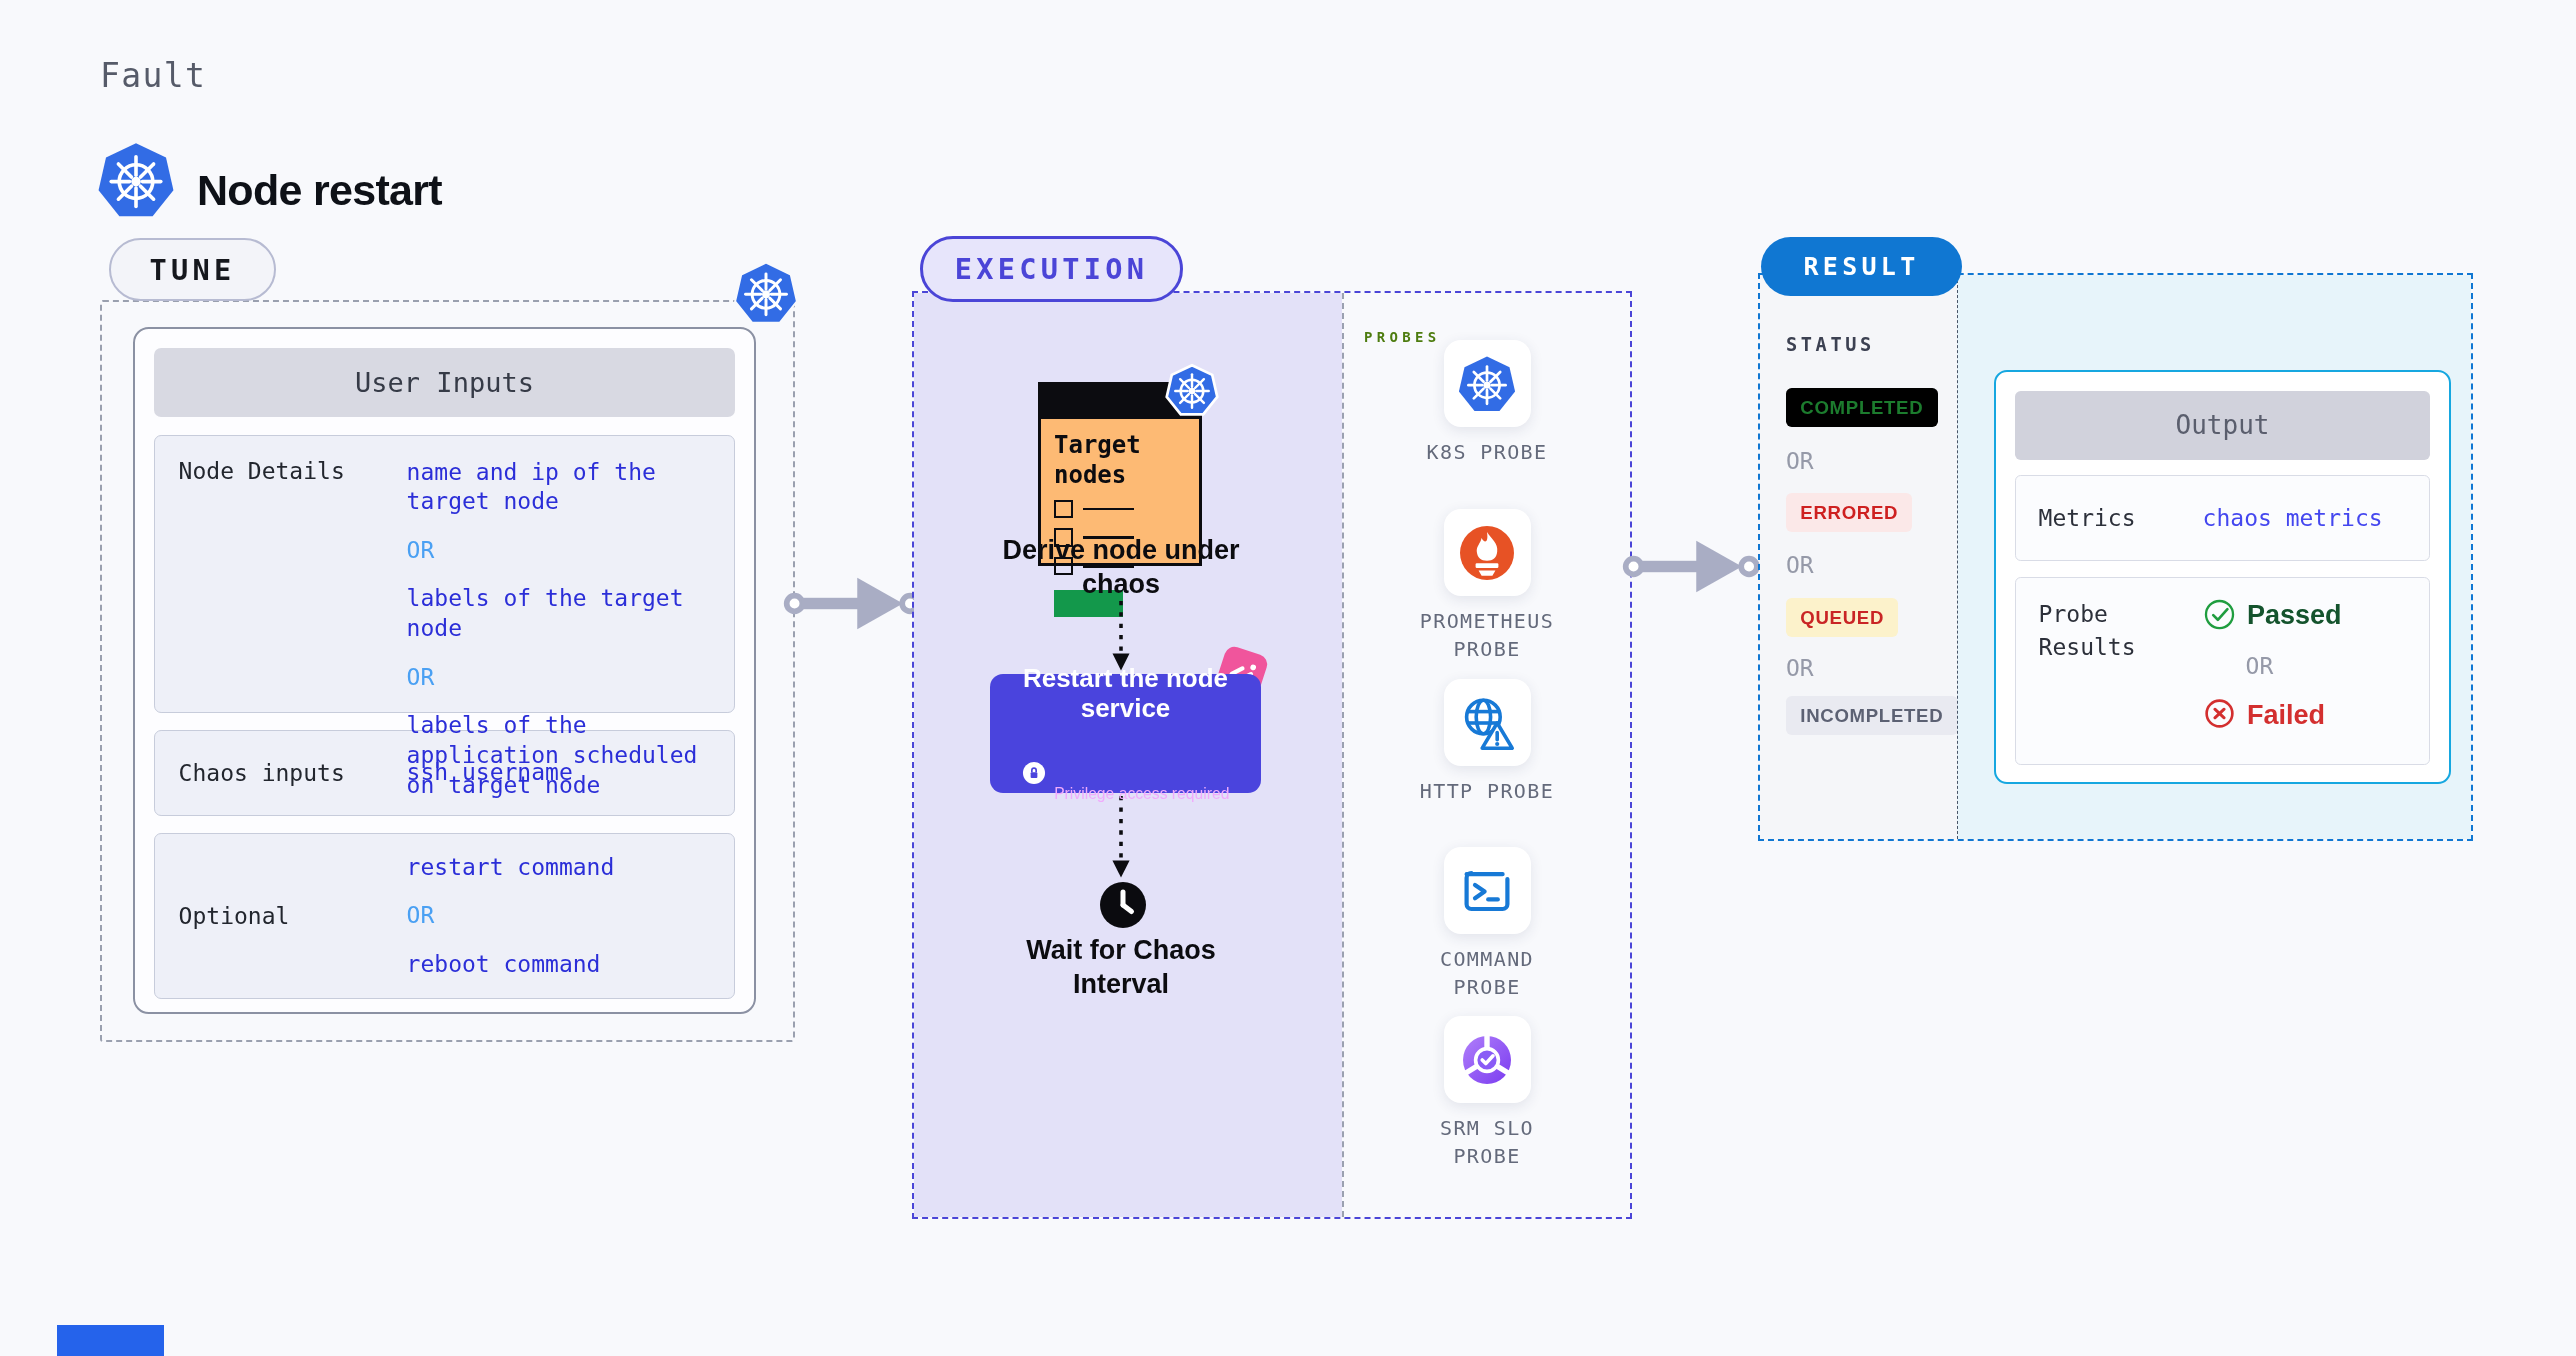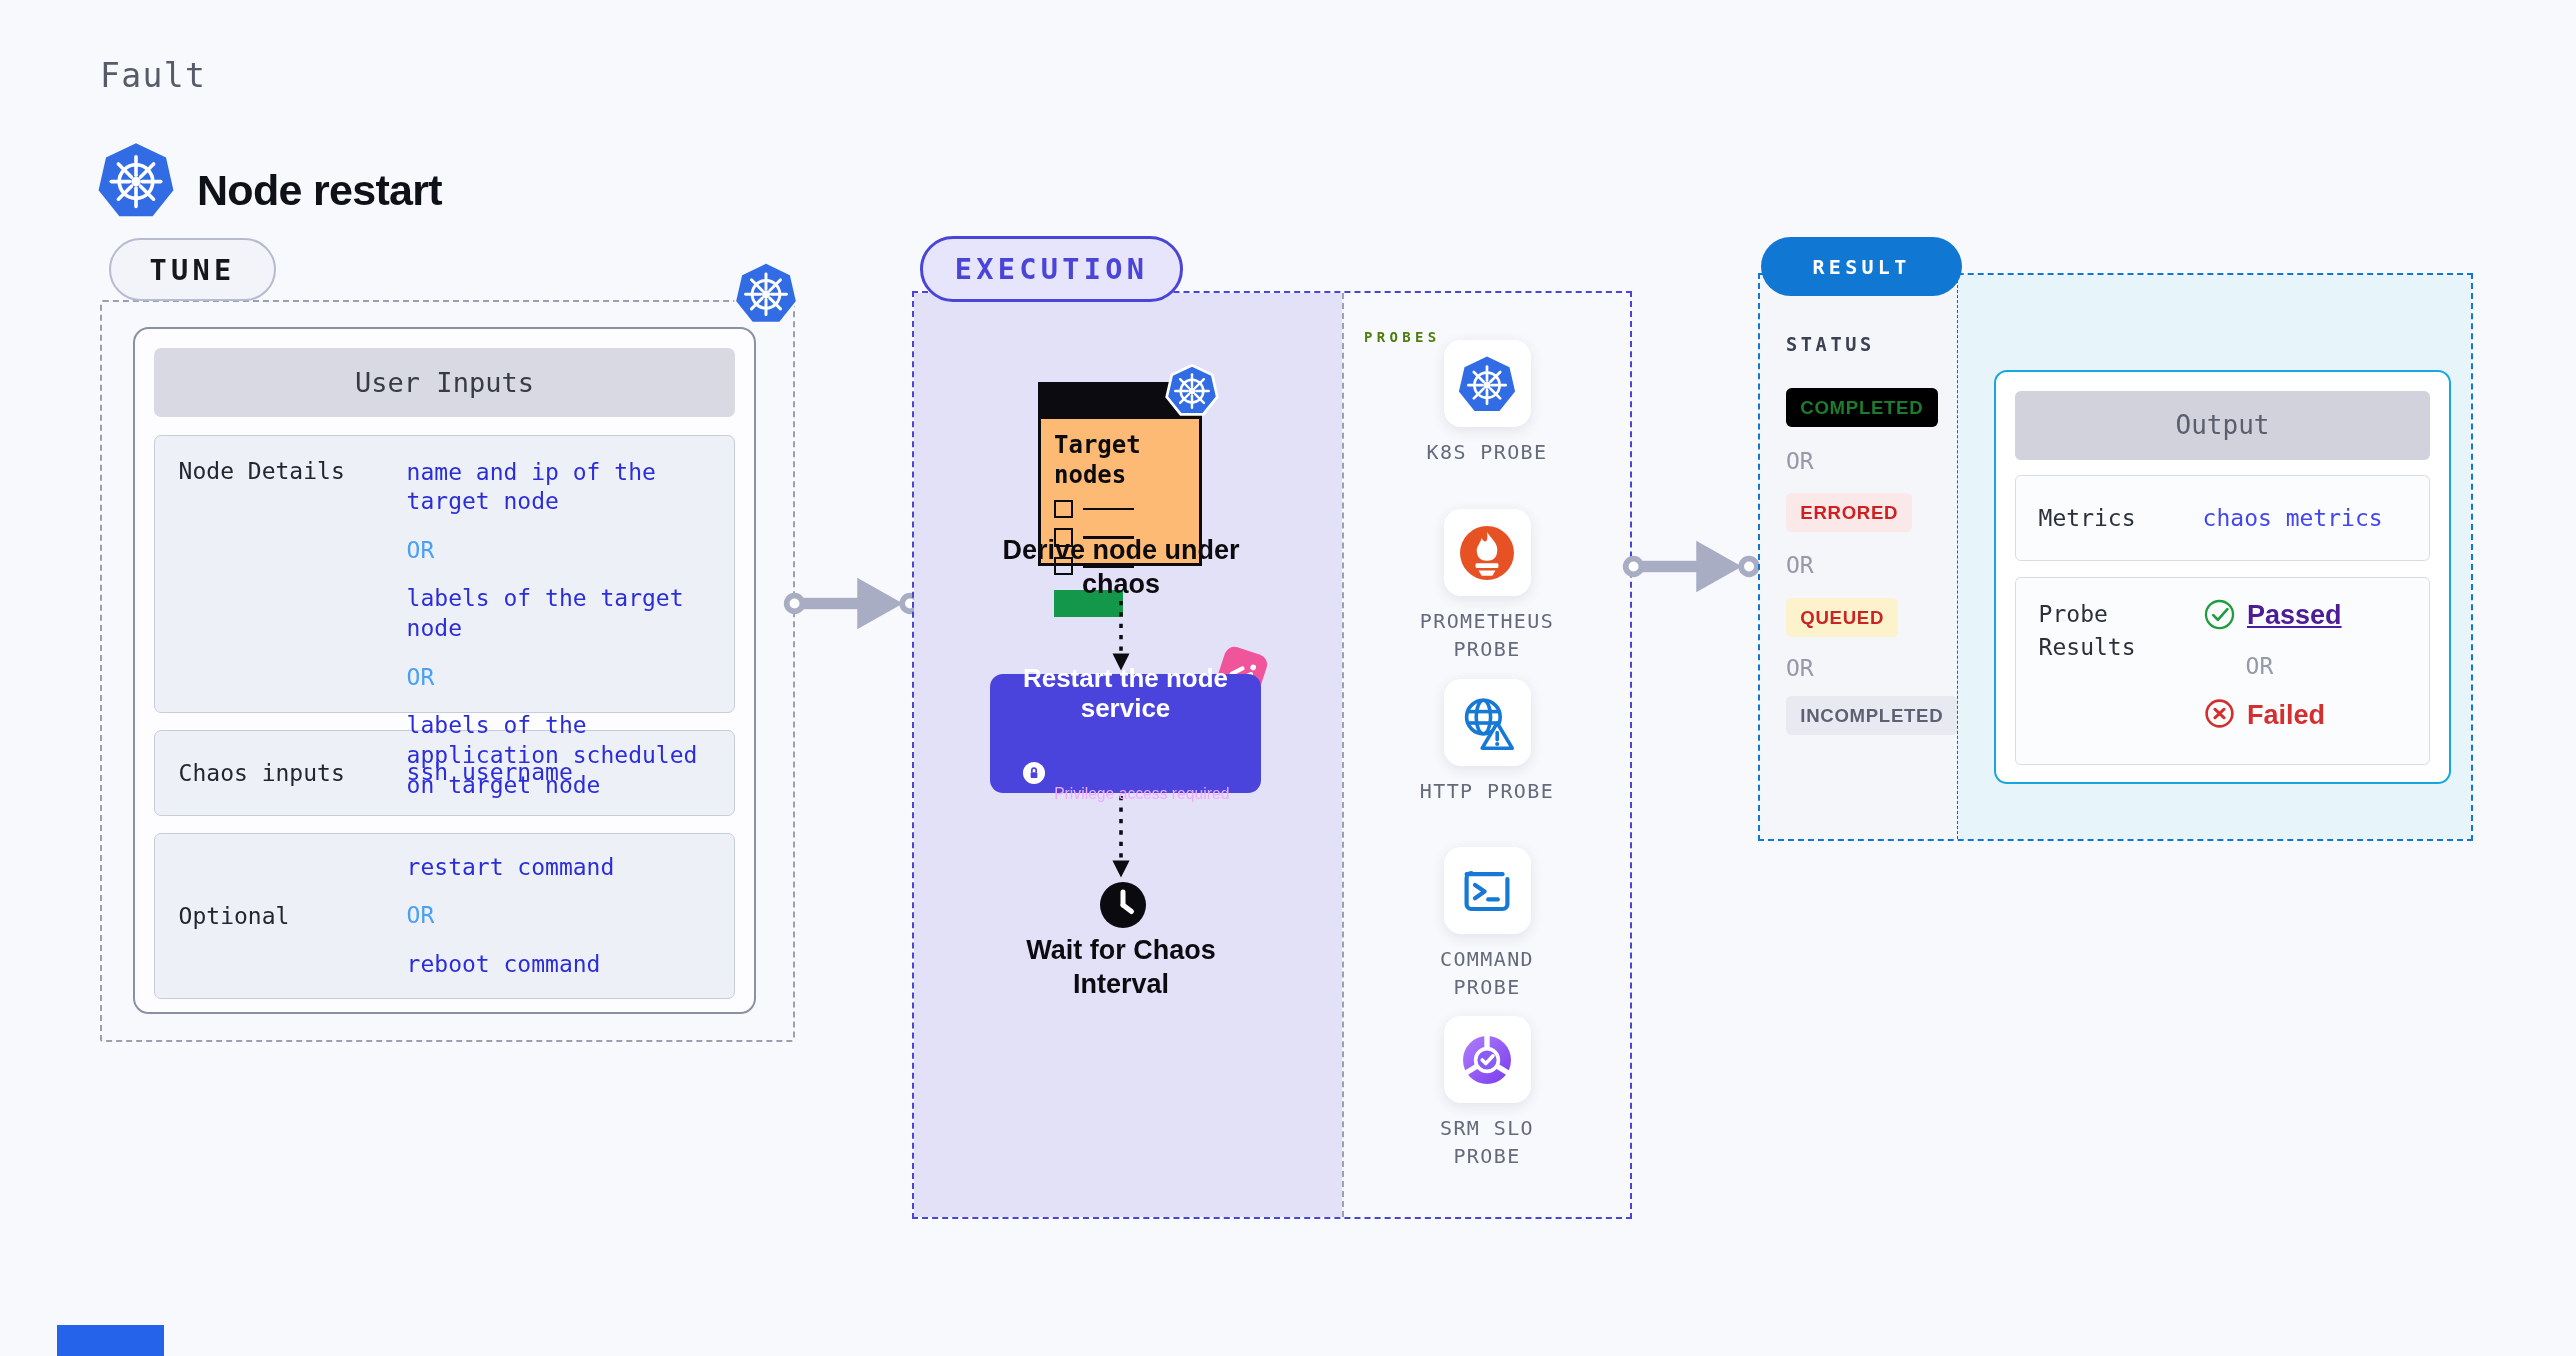--- a/index.html
+++ b/index.html
@@ -10,21 +10,21 @@
 
   
   .eyebrow{left:100px;top:56px;font-size:33px;color:#565b69;letter-spacing:1.4px;}
   .k8s-hero{left:96px;top:140px;}
   .page-title{left:197px;top:166px;font-size:43px;font-weight:bold;color:#0e1117;letter-spacing:-0.7px;}
 
   
   .pill{display:flex;align-items:center;justify-content:center;border-radius:43px;font-weight:bold;letter-spacing:4.3px;}
   .tune-badge{left:109px;top:238px;width:163px;height:59px;background:#f3f4f9;border:2.9px solid #b7bbd2;color:#15171d;font-size:28.6px;z-index:5;}
   .exec-badge{left:920px;top:236px;width:257px;height:60px;background:#e7e5fb;border:3.6px solid #4b45d7;color:#4b45d7;font-size:28.6px;z-index:5;}
-  .result-badge{left:1761px;top:237px;width:201px;height:59px;background:#1077d2;border:none;color:#ffffff;font-size:20px;z-index:5;}
+  .result-badge{left:1761px;top:237px;width:201px;height:59px;background:#1077d2;border:none;color:#ffffff;font-size:25px;z-index:5;}
 
   
   .tune-box{left:100px;top:300px;width:691px;height:738px;border:2.9px dashed #9aa0af;border-radius:2.9px;}
   .tune-k8s{left:733px;top:260px;z-index:6;}
   .tune-card{left:133px;top:327px;width:623px;height:687px;background:#fdfdff;border:2.9px solid #8b91a3;border-radius:15.7px;box-sizing:border-box;padding:18.6px;}
   .ui-header{height:69px;background:#d8d9e2;border-radius:7.1px;display:flex;align-items:center;justify-content:center;font-size:27px;color:#363b47;margin-bottom:18.6px;}
   .tune-row{background:#eef0f8;border:1.4px solid #c7ccdb;border-radius:7.1px;box-sizing:border-box;display:flex;padding:21.4px 24px;}
   .row-node{height:278px;margin-bottom:17px;align-items:flex-start;}
   .row-chaos{height:86px;margin-bottom:17px;align-items:center;}
   .row-optional{height:166px;align-items:center;}
@@ -78,21 +78,21 @@
   .or1{top:173px;}.or2{top:277px;}.or3{top:380px;}
   .output-box{left:36px;top:95px;width:457px;height:414px;background:#ffffff;border:2.9px solid #16a7e0;border-radius:13px;box-sizing:border-box;padding:18.6px;}
   .output-header{height:69px;background:#d1d2dc;border-radius:5.7px;display:flex;align-items:center;justify-content:center;font-size:26px;color:#5a5e6d;}
   .out-row{border:1.4px solid #d9dce6;background:#fbfcfe;border-radius:5.7px;box-sizing:border-box;display:flex;padding:0 23px;}
   .out-metrics{margin-top:15.7px;height:86px;align-items:center;}
   .out-probe{margin-top:15.7px;height:188px;padding-top:20px;align-items:flex-start;}
   .out-label{flex:0 0 164px;font-size:23px;color:#2c303a;line-height:1.45;}
   .metrics-value{font-size:23px;color:#4447ef;}
   .probe-results-vals{display:flex;flex-direction:column;gap:18.6px;}
   .pr-line{display:flex;align-items:center;gap:11.4px;}
-  .passed-text{font-size:27px;font-weight:bold;color:#4c1d95;text-decoration:underline;}
+  .passed-text{font-size:27px;font-weight:bold;color:#14532d;}
   .failed-text{font-size:27px;font-weight:bold;color:#d32f2f;}
   .pr-or{font-size:23px;color:#9599a8;margin-left:43px;}
 
   .bottom-strip{left:57px;top:1325px;width:107px;height:31px;background:#2563eb;}
 </style>
 </head>
 <body>
 
 <div id="stage">
 

